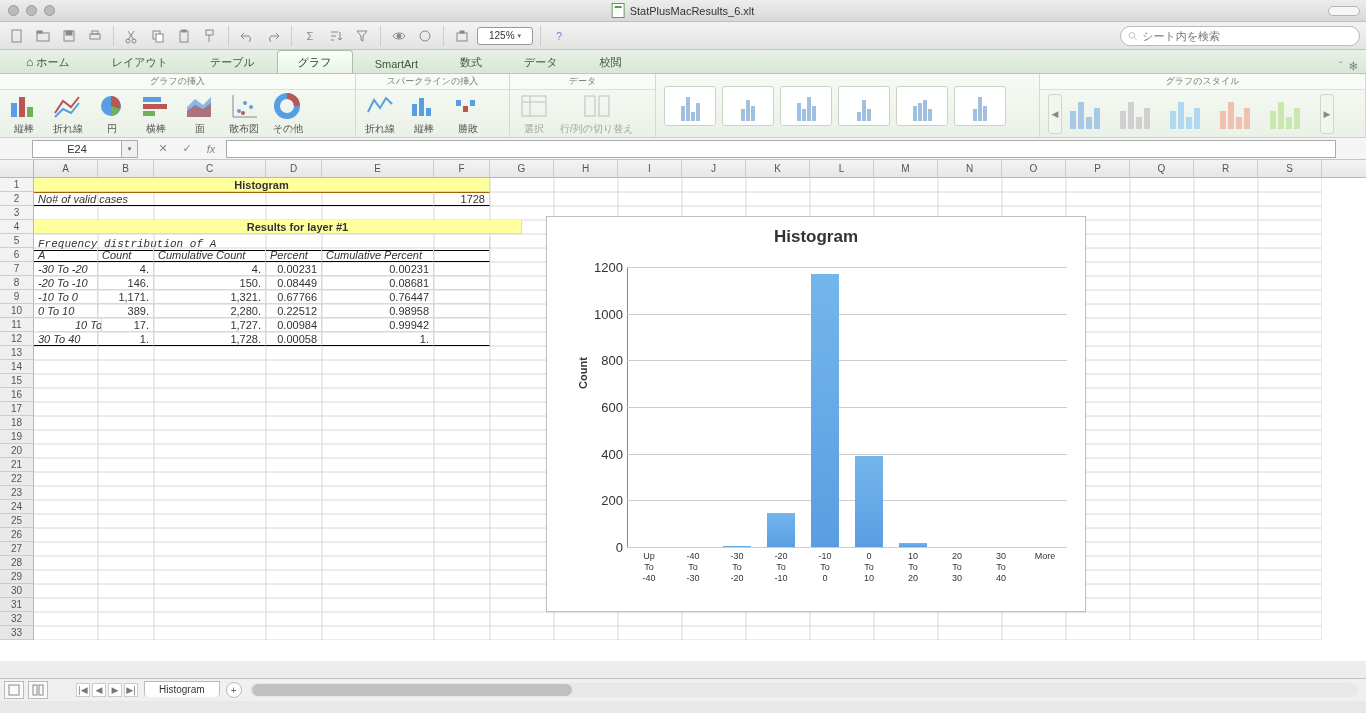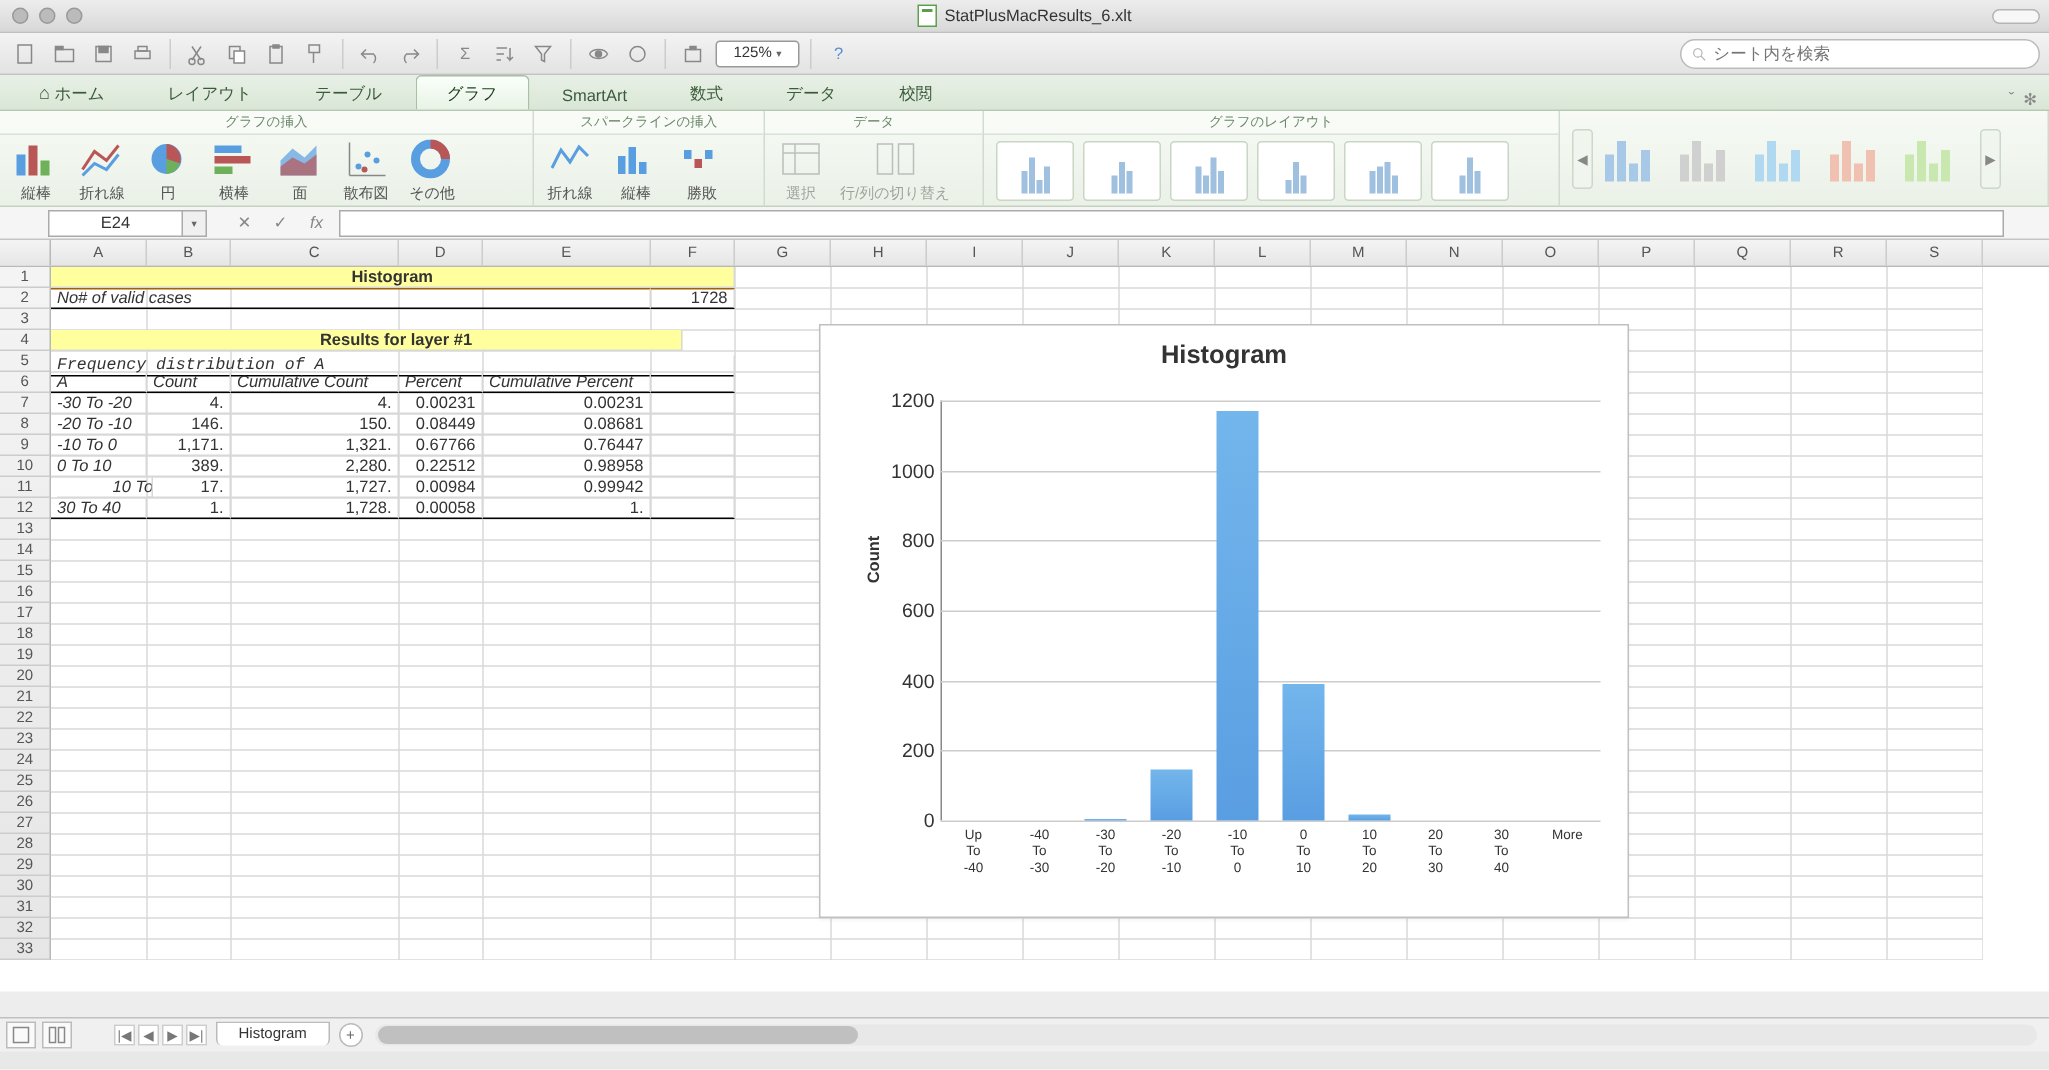--- a/index.html
+++ b/index.html
@@ -362,21 +362,20 @@
             <svg width="28" height="24">
               <rect x="2" y="2" width="10" height="20" fill="none" stroke="#888"></rect>
               <rect x="16" y="2" width="10" height="20" fill="none" stroke="#888"></rect>
             </svg>
           </div>
           <span>行/列の切り替え</span>
         </div>
     </div>
   </div>
   <div class="rgroup" style="width:384px">
-    <div class="rtitle">グラフのレイアウト</div>
     <div class="rbody layout-gallery">
       <div class="layout-thumb">
           <div style="height:50%"></div>
           <div style="height:80%"></div>
           <div style="height:30%"></div>
           <div style="height:60%"></div>
         </div>
       <div class="layout-thumb">
           <div style="height:40%"></div>
           <div style="height:70%"></div>
@@ -400,20 +399,21 @@
           <div style="height:40%"></div>
         </div>
       <div class="layout-thumb">
           <div style="height:40%"></div>
           <div style="height:80%"></div>
           <div style="height:50%"></div>
         </div>
     </div>
   </div>
   <div class="rgroup" style="flex:1">
+    <div class="rtitle">グラフのスタイル</div>
     <div class="rbody style-gallery">
       <div class="gallery-nav">◀</div>
       <div class="style-thumb">
           <div style="height:60%;background:#a8c8e8"></div>
           <div style="height:90%;background:#a8c8e8"></div>
           <div style="height:40%;background:#a8c8e8"></div>
           <div style="height:70%;background:#a8c8e8"></div>
         </div>
       <div class="style-thumb">
           <div style="height:60%;background:#d0d0d0"></div>
@@ -565,21 +565,21 @@
             <line x1="0" y1="392" x2="1288" y2="392" stroke="#d8d8d8"></line>
             <line x1="0" y1="406" x2="1288" y2="406" stroke="#d8d8d8"></line>
             <line x1="0" y1="420" x2="1288" y2="420" stroke="#d8d8d8"></line>
             <line x1="0" y1="434" x2="1288" y2="434" stroke="#d8d8d8"></line>
             <line x1="0" y1="448" x2="1288" y2="448" stroke="#d8d8d8"></line>
             <line x1="0" y1="462" x2="1288" y2="462" stroke="#d8d8d8"></line>
           </svg></div>
         <div class="cell yellow center bold" style="left: 0px; top: 0px; width: 456px;">Histogram</div>
         <div class="cell italic bt bb" style="left: 0px; top: 14px; width: 400px;">No# of valid cases</div>
         <div class="cell right bt bb" style="left: 400px; top: 14px; width: 56px;">1728</div>
-        <div class="cell yellow center bold" style="left: 0px; top: 42px; width: 421px; padding-left: 44px;">Results for layer #1</div>
+        <div class="cell yellow center bold" style="left: 0px; top: 42px; width: 488px; padding-left: 44px;">Results for layer #1</div>
         <div class="cell italic bb" style="left: 0px; top: 59px; width: 456px; font-family: Liberation Mono, monospace;">Frequency distribution of A</div>
         <div class="cell italic bb" style="left: 0px; top: 70px; width: 64px;">A</div>
         <div class="cell italic bb" style="left: 64px; top: 70px; width: 56px;">Count</div>
         <div class="cell italic bb" style="left: 120px; top: 70px; width: 112px; text-align: center;">Cumulative Count</div>
         <div class="cell italic bb" style="left: 232px; top: 70px; width: 56px;">Percent</div>
         <div class="cell italic bb" style="left: 288px; top: 70px; width: 112px;">Cumulative Percent</div>
         <div class="cell bb" style="left: 400px; top: 70px; width: 56px;"></div>
         <div class="cell italic" style="left: 0px; top: 84px; width: 64px;">-30 To -20</div>
         <div class="cell right" style="left: 64px; top: 84px; width: 56px;">4.</div>
         <div class="cell right" style="left: 120px; top: 84px; width: 112px;">4.</div>

